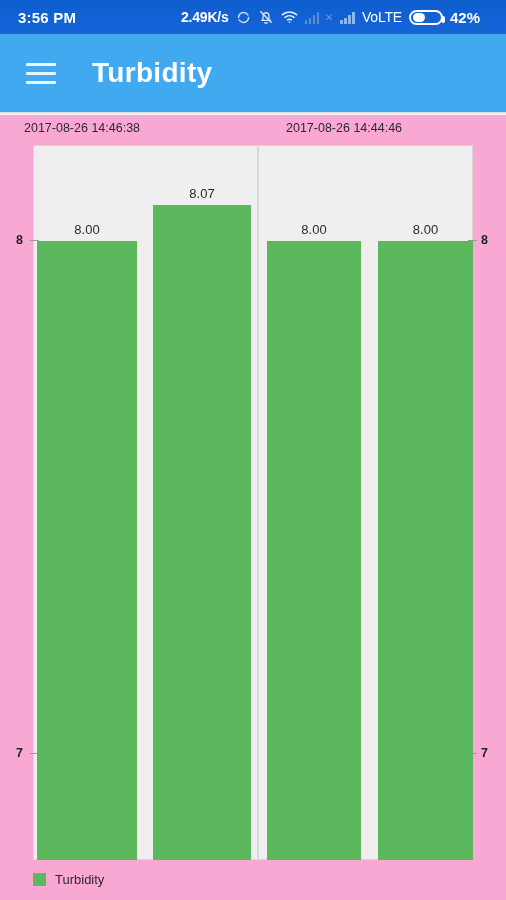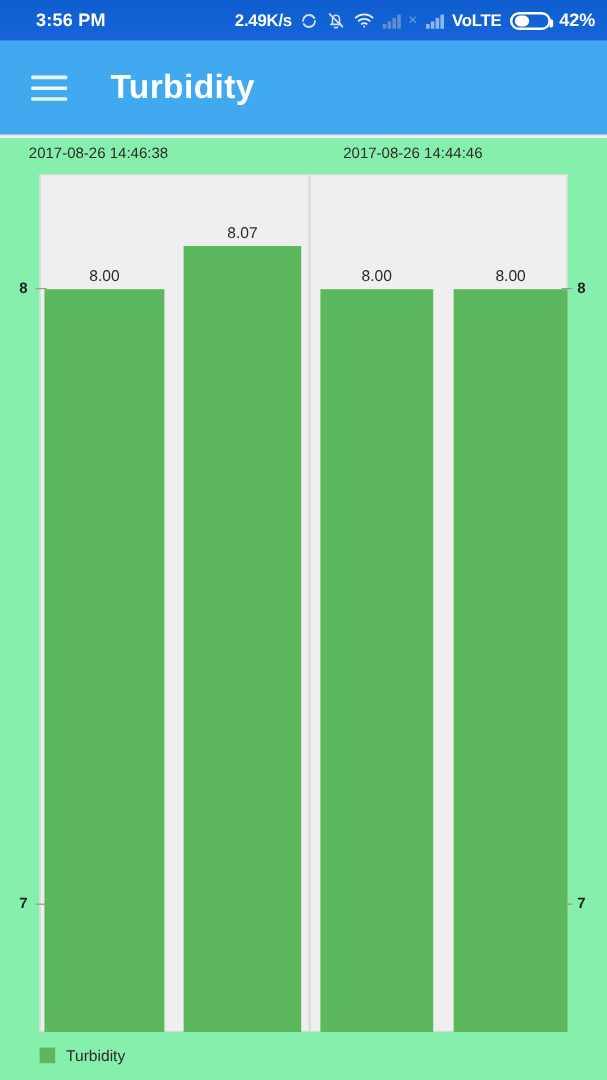--- a/index.html
+++ b/index.html
@@ -13,43 +13,43 @@
 
   
   .statusbar{
     position:absolute;left:0;top:0;width:506px;height:34px;
     background:#1565d8;
     background:linear-gradient(#0f5ed0,#1565d8);
     display:flex;align-items:center;
     color:#ffffff;font-size:15px;font-weight:bold;
     padding:0 8px;box-sizing:border-box;
   }
-  .sb-clock{margin-left:22px;letter-spacing:.2px;font-size:15px;}
+  .sb-clock{margin-left:10px;letter-spacing:.2px;font-size:15px;}
   .sb-mid{margin-left:auto;display:flex;align-items:center;gap:7px;}
   .sb-speed{font-size:14px;font-weight:bold;letter-spacing:-.2px;}
   .sb-ico{display:inline-flex;align-items:center;justify-content:center;}
   .sb-sig{display:inline-flex;align-items:flex-end;gap:1.5px;height:13px;}
   .sb-sig i{display:block;width:2.5px;background:#8fb8ea;border-radius:.5px;}
   .sb-sig.dim i{background:#5f8ecb;}
   .sb-sig i:nth-child(1){height:4px}
   .sb-sig i:nth-child(2){height:6px}
   .sb-sig i:nth-child(3){height:9px}
   .sb-sig i:nth-child(4){height:12px}
   .sb-x{font-size:10px;color:#6f99d4;margin-left:-1px;}
-  .sb-volte{font-size:14px;font-weight:bold;letter-spacing:-.2px;}
+  .sb-volte{font-size:14px;font-weight:normal;letter-spacing:-.2px;}
   .sb-batt{
     position:relative;width:34px;height:15px;border:2px solid #ffffff;
     border-radius:8px;box-sizing:border-box;display:flex;align-items:center;
   }
   .sb-batt::after{
     content:"";position:absolute;right:-4px;top:4px;width:3px;height:7px;
     background:#ffffff;border-radius:0 2px 2px 0;
   }
   .sb-batt i{display:block;height:9px;width:12px;margin-left:2px;background:#ffffff;border-radius:5px;}
-  .sb-pct{font-size:15px;font-weight:bold;margin-right:2px;}
+  .sb-pct{font-size:15px;font-weight:bold;margin-right:18px;}
 
   
   .appbar{
     position:absolute;left:0;top:34px;width:506px;height:78px;
     background:#41a9f0;
     display:flex;align-items:center;
   }
   .hamburger{
     width:46px;height:46px;margin-left:18px;
     display:flex;flex-direction:column;justify-content:center;align-items:center;gap:6px;
@@ -59,21 +59,21 @@
   .apptitle{
     color:#ffffff;font-size:28px;font-weight:bold;margin-left:28px;letter-spacing:.3px;
   }
   .appbar-shadow{
     position:absolute;left:0;top:112px;width:506px;height:3px;
     background:linear-gradient(rgba(0,0,0,.12),rgba(0,0,0,0));
   }
 
   
   .chart{
-    position:absolute;left:0;top:115px;width:506px;height:785px;background:#86efac;
+    position:absolute;left:0;top:115px;width:506px;height:785px;background:#f9a8d4;
   }
   .ts-label{
     position:absolute;font-size:12.5px;color:#2b2b2b;white-space:nowrap;
     font-family:"Liberation Sans","DejaVu Sans",sans-serif;
   }
   .panel{
     position:absolute;top:30px;height:715px;
     background:#efefef;border:1px solid #d8d8d8;box-sizing:border-box;
   }
   .axis-num{

